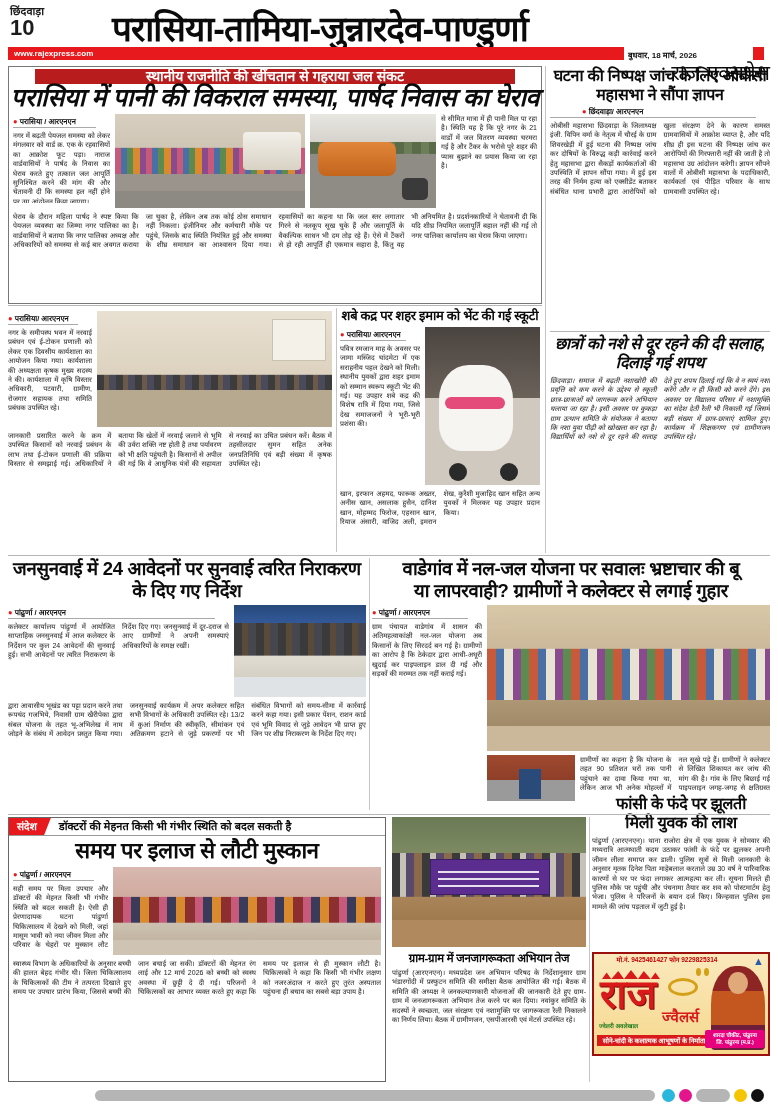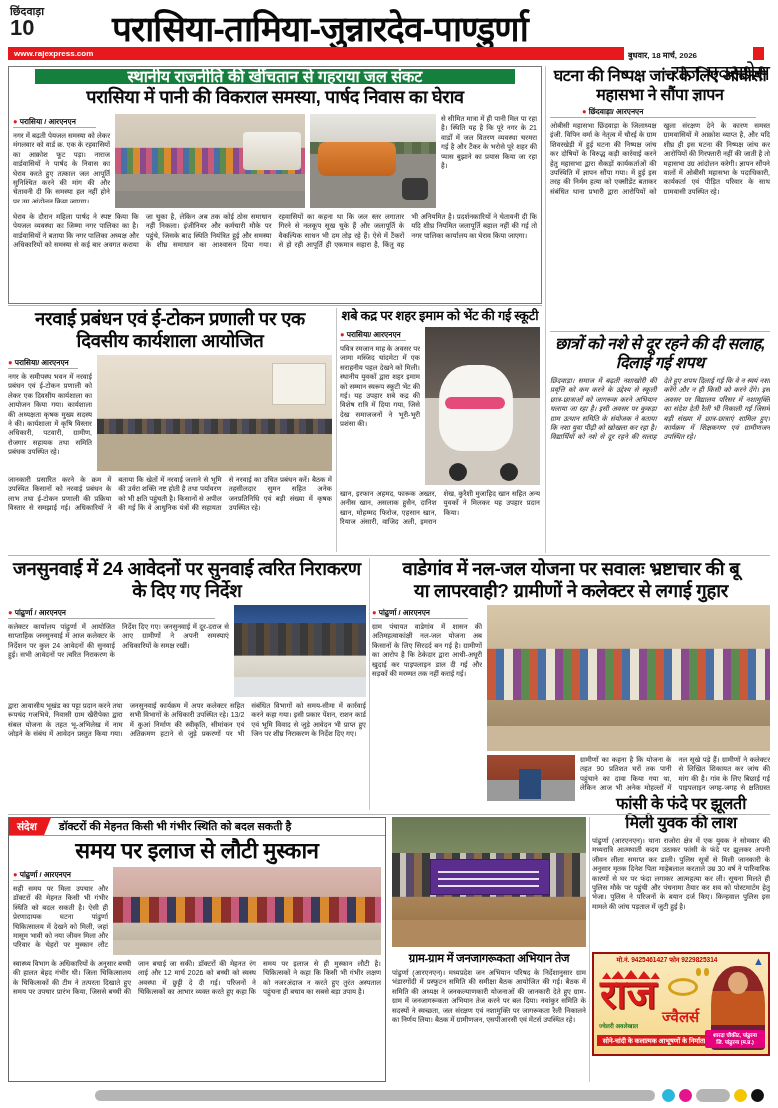--- a/index.html
+++ b/index.html
@@ -8,26 +8,26 @@
     font-family:"Liberation Sans","DejaVu Sans",sans-serif;color:#1c1c1c;overflow:hidden;
   }
   .abs{position:absolute;}
   
   .bt{font-size:7px;line-height:9.4px;text-align:justify;color:#222;overflow:hidden;}
   .c2{column-count:2;column-gap:7px;}
   .c3{column-count:3;column-gap:7px;}
   .c4{column-count:4;column-gap:7px;}
   
   .hl{font-weight:bold;color:#0b0b0b;text-align:center;letter-spacing:-0.3px;}
-  .h-lead{font-size:18px;line-height:27px;}
+  .h-lead{font-size:25px;line-height:27px;font-style:italic;}
   .h-xl{font-size:22px;line-height:26px;}
   .h-lg{font-size:18.5px;line-height:22px;}
   .h-md{font-size:16px;line-height:19px;}
   .h-sm{font-size:11.5px;line-height:14px;white-space:nowrap;}
-  .kicker{background:#15803d;color:#fff;font-weight:bold;font-size:16px;line-height:15px;text-align:center;}
+  .kicker{background:#b91c1c;color:#fff;font-weight:bold;font-size:14px;line-height:15px;text-align:center;}
   .byline{font-size:7.5px;font-weight:bold;color:#101010;margin:2px 0 1px;}
   .byline .bdot{color:#e8191c;}
   .brule{height:1px;background:#a9a9a9;margin:1px 14px 3px 0;}
   .photo{position:relative;overflow:hidden;background-repeat:no-repeat;background-color:#d8d4cc;}
   .vr{position:absolute;width:1px;background:#c4c4c4;}
   .hr{position:absolute;height:1px;background:#b5b5b5;}
   
   #ed-name{font-size:11px;font-weight:bold;line-height:12px;}
   #ed-page{font-size:22px;font-weight:bold;line-height:22px;}
   #mh-title{font-size:35px;font-weight:bold;letter-spacing:-1px;white-space:nowrap;color:#0a0a0a;}
@@ -103,21 +103,20 @@
 </section>
 
 <section class="abs" style="left:550px;top:66px;width:220px;height:262px;">
   <div class="hl h-md">घटना की निष्पक्ष जांच के लिए ओबीसी महासभा ने सौंपा ज्ञापन</div>
   <div class="byline" style="margin-left:32px;"><span class="bdot">●</span> <span>छिंदवाड़ा/ आरएनएन</span></div>
   <div class="brule"></div>
   <div class="bt c2" style="height:196px;">ओबीसी महासभा छिंदवाड़ा के जिलाध्यक्ष इंजी. विपिन वर्मा के नेतृत्व में चौरई के ग्राम शिवरखेड़ी में हुई घटना की निष्पक्ष जांच कर दोषियों के विरुद्ध कड़ी कार्रवाई करने हेतु महासभा द्वारा सैकड़ों कार्यकर्ताओं की उपस्थिति में ज्ञापन सौंपा गया। में हुई इस तरह की निर्मम हत्या को एक्सीडेंट बताकर संबंधित थाना प्रभारी द्वारा आरोपियों को खुला संरक्षण देने के कारण समस्त ग्रामवासियों में आक्रोश व्याप्त है, और यदि शीघ्र ही इस घटना की निष्पक्ष जांच कर आरोपियों की गिरफ्तारी नहीं की जाती है तो महासभा उग्र आंदोलन करेगी। ज्ञापन सौंपने वालों में ओबीसी महासभा के पदाधिकारी, कार्यकर्ता एवं पीड़ित परिवार के साथ ग्रामवासी उपस्थित रहे।</div>
 </section>
 
 <section class="abs" style="left:8px;top:308px;width:324px;height:244px;">
-  <div class="hl h-lg">नरवाई प्रबंधन एवं ई-टोकन प्रणाली पर एक दिवसीय कार्यशाला आयोजित</div>
   <div style="display:grid;grid-template-columns:84px 1fr;gap:5px;height:116px;margin-top:3px;">
     <div>
       <div class="byline"><span class="bdot">●</span> <span>परासिया/ आरएनएन</span></div>
       <div class="brule"></div>
       <div class="bt" style="height:94px;">नगर के समीपस्थ भवन में नरवाई प्रबंधन एवं ई-टोकन प्रणाली को लेकर एक दिवसीय कार्यशाला का आयोजन किया गया। कार्यशाला की अध्यक्षता कृषक मुख्य सदस्य ने की। कार्यशाला में कृषि विस्तार अधिकारी, पटवारी, ग्रामीण, रोजगार सहायक तथा समिति प्रबंधक उपस्थित रहे।</div>
     </div>
     <div class="photo" style="background-color:#b7a98f;background-image:
            linear-gradient(180deg,#e8e0d2,#ddd2bf),
            repeating-linear-gradient(90deg,#3c3c3c 0 7px,#6b5a4a 7px 12px,#4a4a5a 12px 19px);
            background-size:100% 55%,100% 28%;background-position:0 0,0 56%;">

